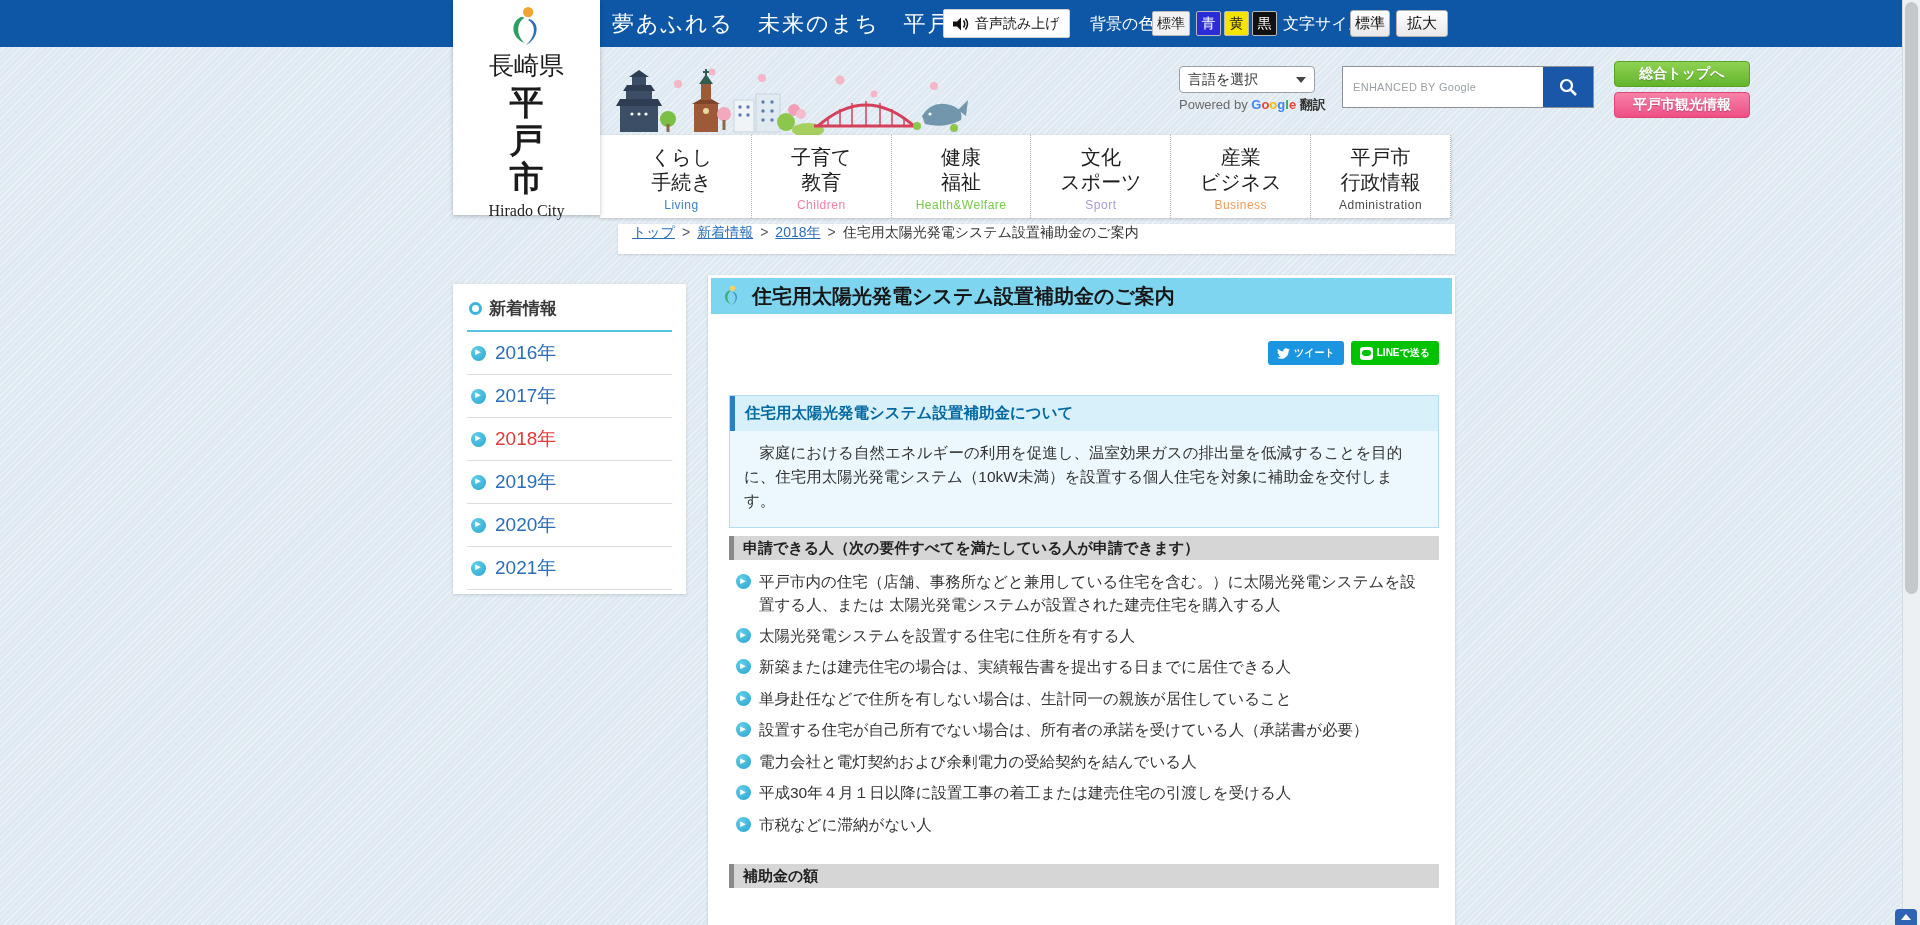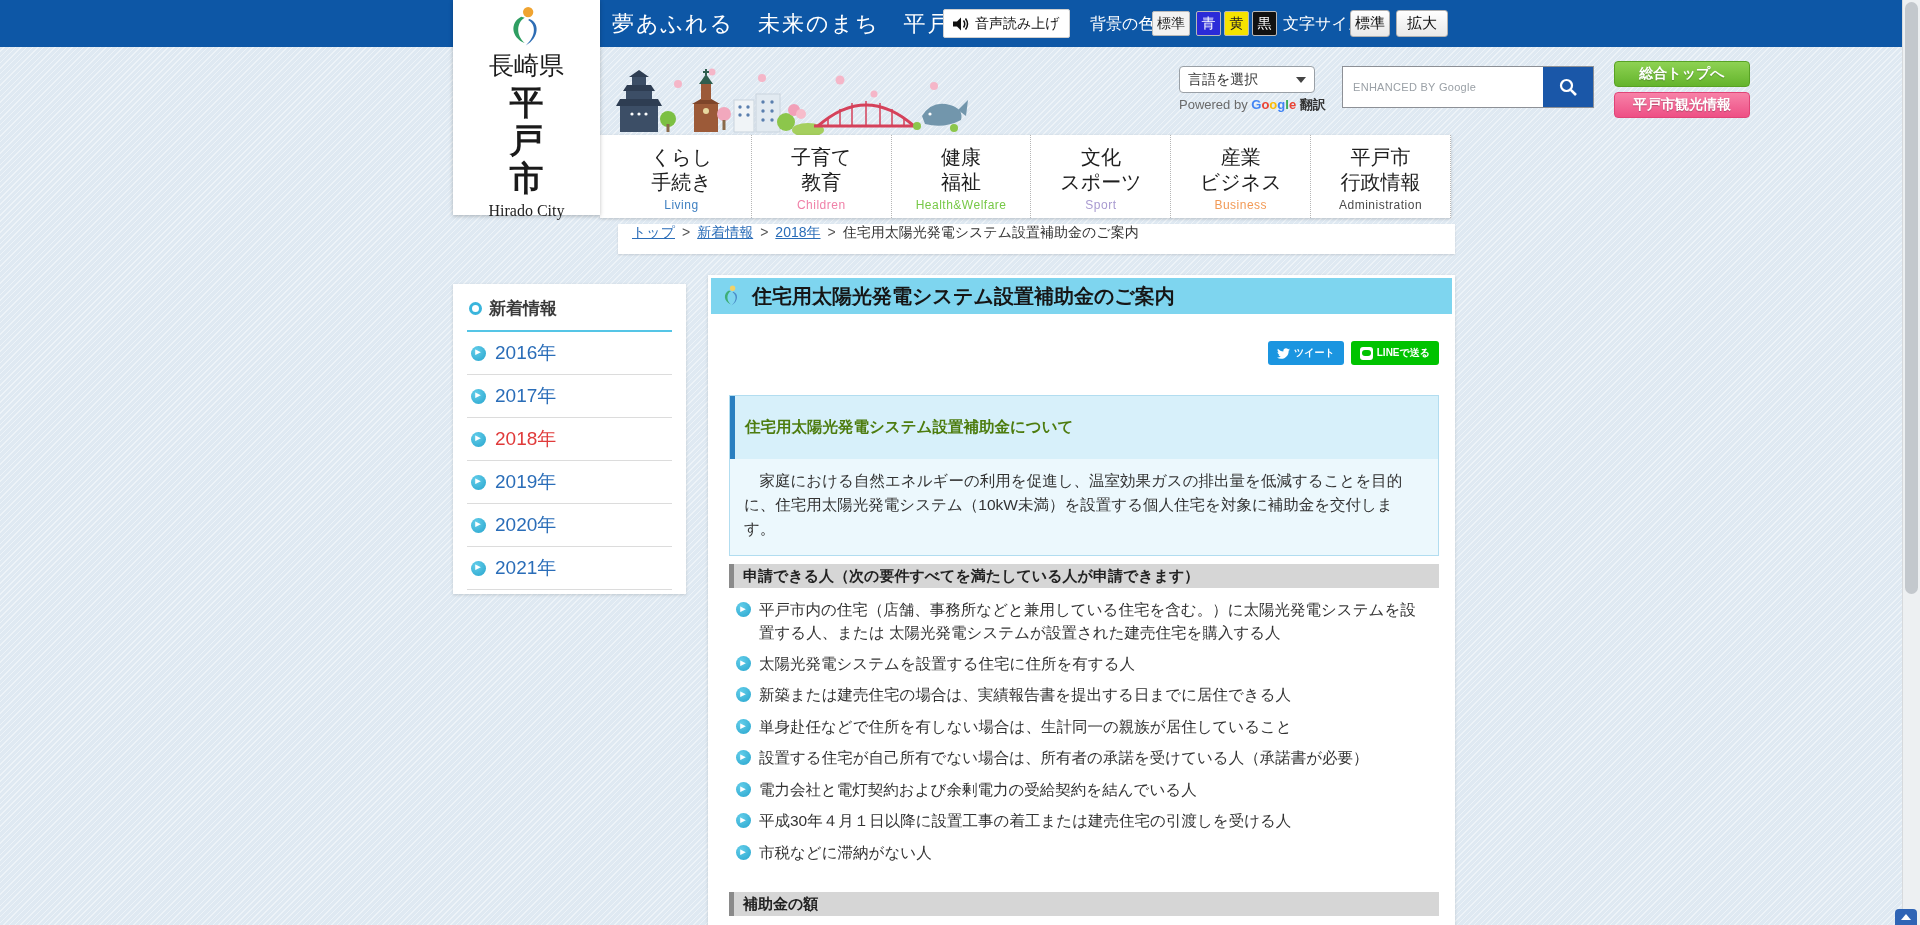--- a/index.html
+++ b/index.html
@@ -100,22 +100,22 @@
   .share-row { display:flex; justify-content:flex-end; gap:7px; margin-top:27px; }
   .share-btn { height:21px; border-radius:3px; color:#fff; font-size:10px; font-weight:700;
                display:flex; align-items:center; gap:4px; padding:12px 9px; cursor:pointer; }
   .share-btn.tw { background:#1b95e0; }
   .share-btn.ln { background:#00c300; }
   .ln-badge { width:13px; height:13px; background:#fff; border-radius:3px; position:relative; }
   .ln-badge::before { content:""; position:absolute; left:2px; top:3px; width:9px; height:6px;
                       background:#00c300; border-radius:3px; }
 
   .about-box { margin-top:30px; border:1px solid #b2ddf0; background:#ecf8fd; }
-  .about-head { background:#d7f0fa; border-left:5px solid #2a7fc0; padding:21px 10px;
-                font-size:15.5px; font-weight:700; color:#4d7c0f; }
+  .about-head { background:#d7f0fa; border-left:5px solid #2a7fc0; padding:7px 10px;
+                font-size:15.5px; font-weight:700; color:#0369a1; }
   .about-body { padding:10px 14px 14px; font-size:15.5px; line-height:1.55; color:#333; }
 
   .section-bar { margin-top:8px; height:24px; background:#d6d6d6; border-left:5px solid #8a8a8a;
                  line-height:24px; padding-left:9px; font-size:15px; font-weight:700; color:#222; }
   .section-bar.amount { margin-top:28px; }
 
   .req-list { list-style:none; margin:11px 8px 0 7px; }
   .req-list li { position:relative; padding-left:23px; margin-bottom:9px; font-size:15.5px;
                  line-height:1.45; color:#333; }
   .req-list .bullet { position:absolute; left:0; top:3px; }

